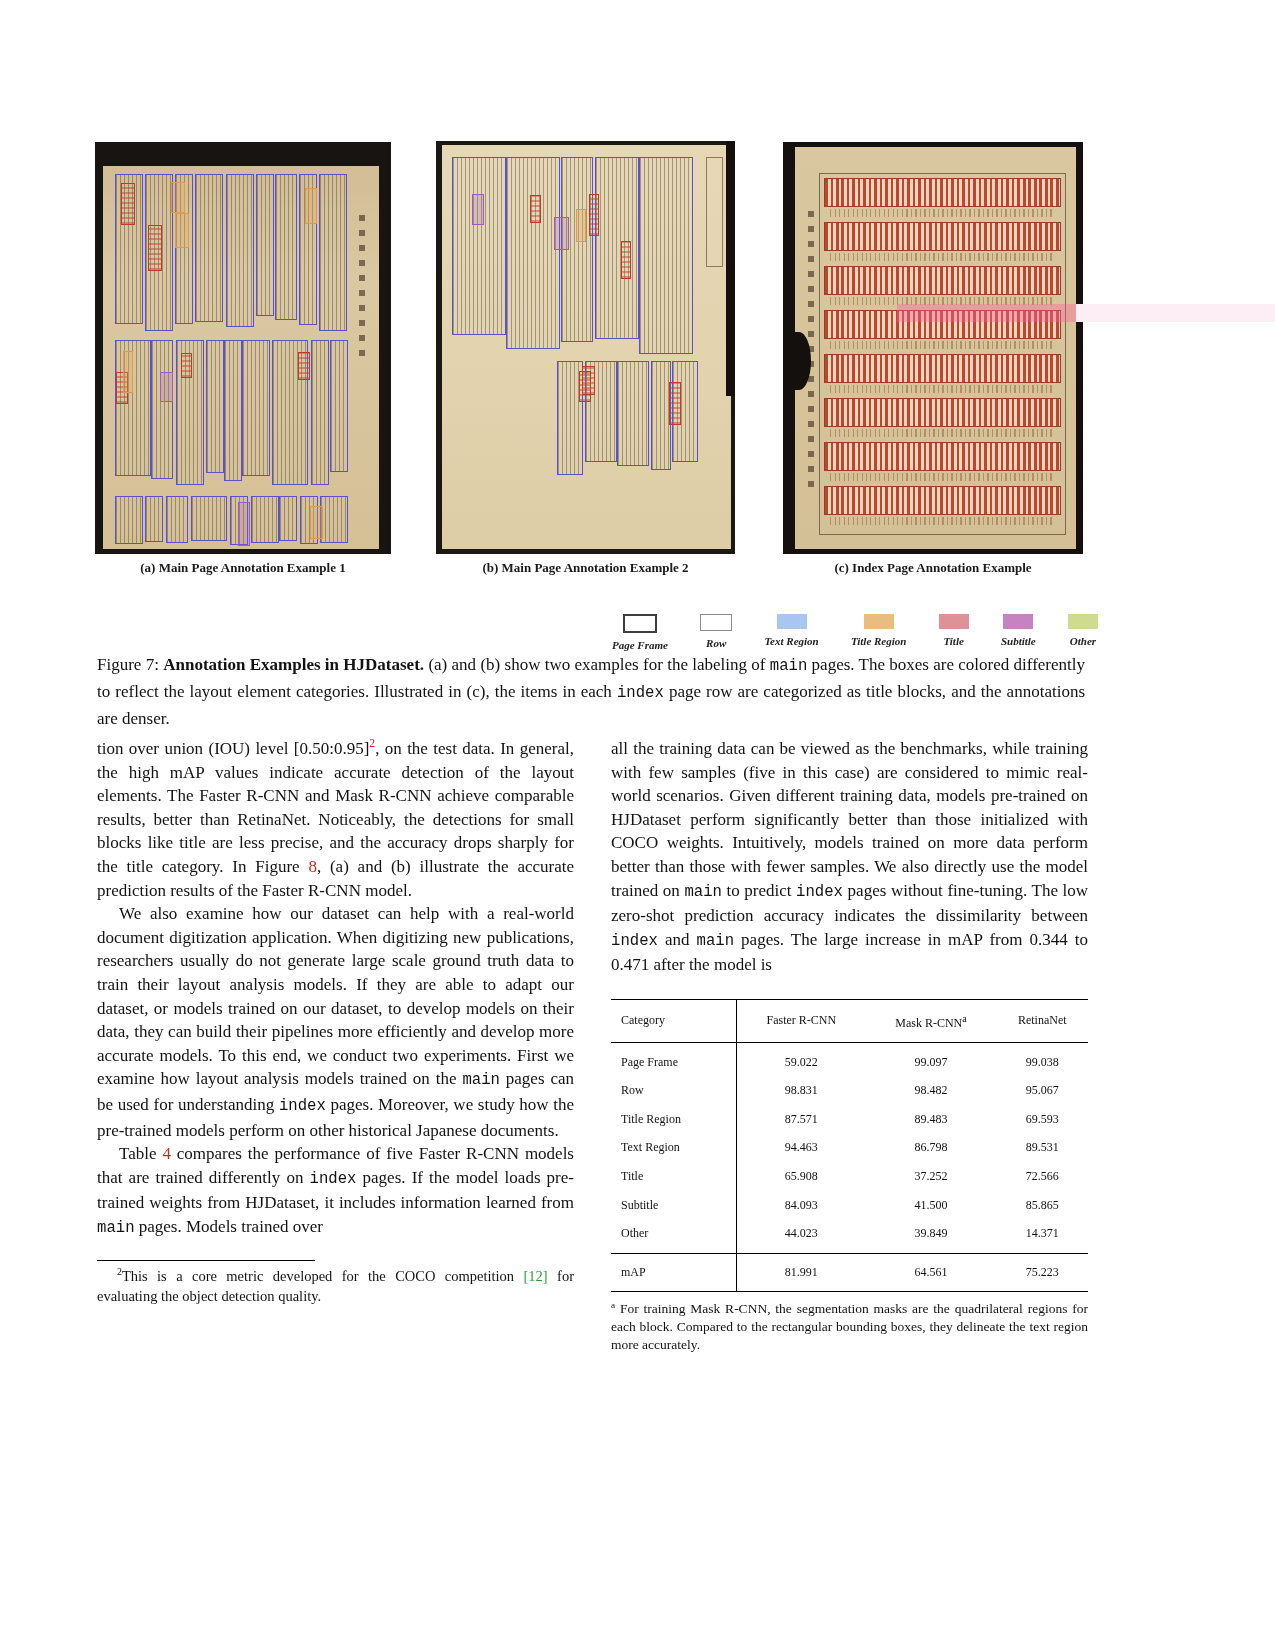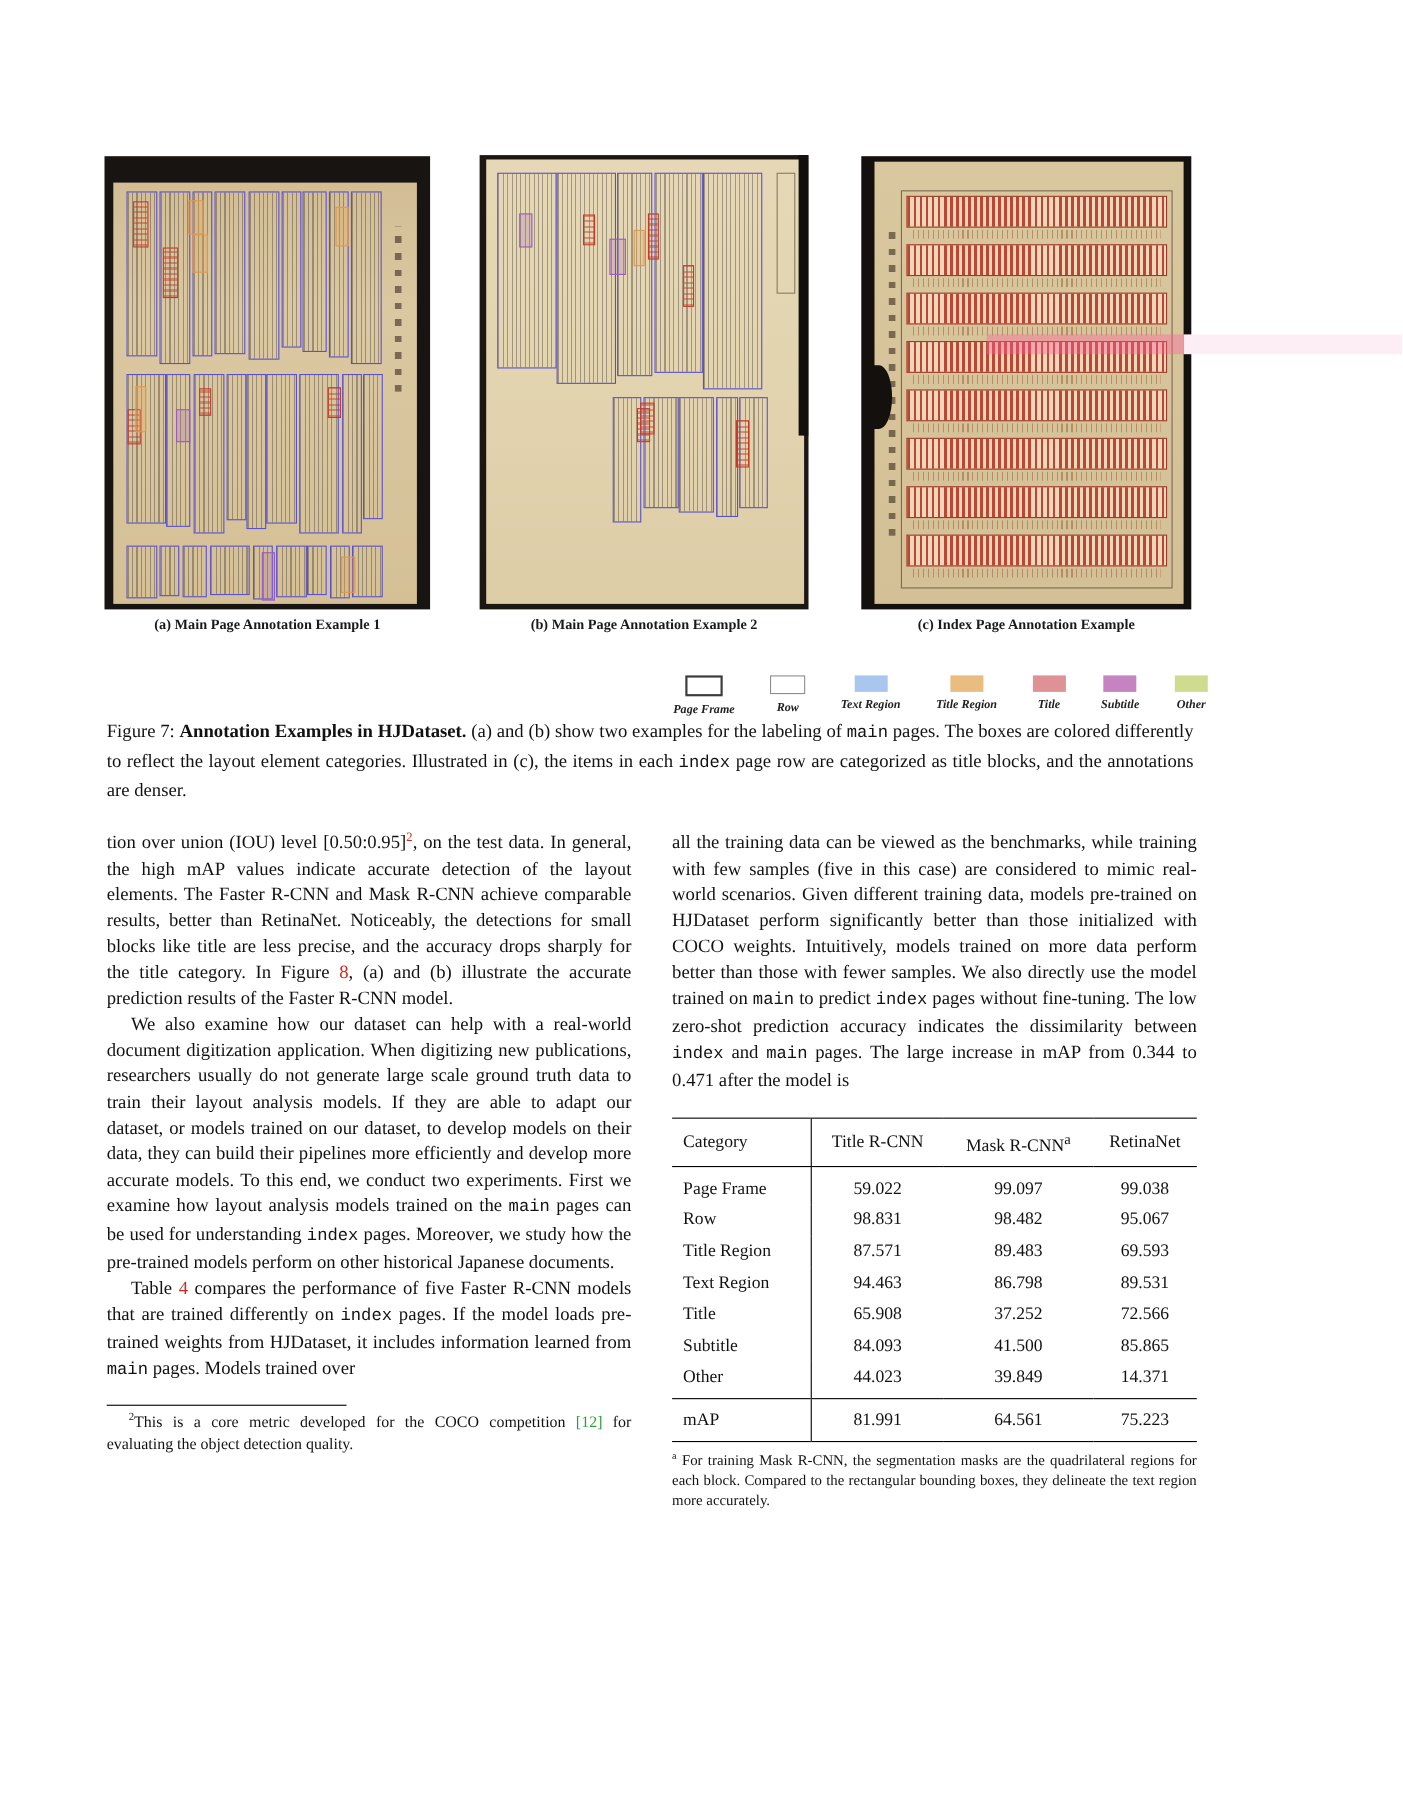--- a/index.html
+++ b/index.html
@@ -39,40 +39,40 @@
 
   
   .subcaption{position:absolute;top:560px;text-align:center;font-weight:bold;font-size:13px;color:#1a1a1a;}
   #legend{position:absolute;left:612px;top:614px;width:486px;display:flex;justify-content:space-between;}
   .legend-item{display:flex;flex-direction:column;align-items:center;}
   .legend-swatch{width:30px;height:15px;display:block;}
   .legend-label{margin-top:6px;font-style:italic;font-weight:bold;font-size:11px;color:#222;}
 
   
   #fig-caption{position:absolute;left:97px;top:652px;width:988px;font-size:17px;line-height:25px;text-align:justify;}
-  .col{position:absolute;top:737px;width:477px;font-size:17px;line-height:23.6px;text-align:justify;margin-top:17px;}
+  .col{position:absolute;top:737px;width:477px;font-size:17px;line-height:23.6px;text-align:justify;}
   #col-left{left:97px;}
   #col-right{left:611px;}
   .col p{margin:0;}
   .indent{text-indent:22px;}
   .col h2{font-size:18px;margin:16px 0 12px 0;}
   .seg-b{font-weight:bold;}
   .seg-m{font-family:"Liberation Mono","DejaVu Sans Mono",monospace;font-size:0.92em;}
   .seg-r{color:#cc2a1d;}
   .seg-g{color:#2e9e3e;}
   .seg-sup{vertical-align:super;font-size:0.68em;line-height:0;}
 
   
   #fn-rule{width:218px;border-top:1px solid #000;margin-top:20px;}
   #fn-text{font-size:14.5px;line-height:19.5px;margin-top:6px;text-align:justify;}
   #fn-text .fn-indent{display:inline-block;width:20px;}
 
   
   #table-caption{margin-top:27px;}
-  #results-table{border-collapse:collapse;width:100%;margin-top:22px;font-size:16px;
+  #results-table{border-collapse:collapse;width:100%;margin-top:22px;font-size:12px;
                  border-top:1.6px solid #000;border-bottom:1.6px solid #000;}
   #results-table th{font-weight:normal;padding:7px 2px 6px;border-bottom:1.2px solid #000;text-align:center;}
   #results-table td{padding:2.5px 2px;text-align:center;}
   #results-table th:first-child,#results-table td:first-child{
       text-align:left;padding-left:10px;border-right:1px solid #000;}
   #results-table tbody tr:first-child td{padding-top:8px;}
   #results-table tbody tr:last-child td{padding-bottom:7px;}
   #results-table tfoot td{border-top:1.2px solid #000;padding:7px 2px;}
   #table-footnote{font-size:13.5px;line-height:18px;margin-top:8px;text-align:justify;}
 </style>
@@ -222,21 +222,21 @@
     <div id="fn-rule"></div>
     <div id="fn-text"><span class="fn-indent"></span><span><span class="seg-sup">2</span><span class="">This is a core metric developed for the COCO competition </span><span class="seg-g">[12]</span><span class=""> for evaluating the object detection quality.</span></span></div>
   </div>
 
   <div class="col" id="col-right">
     <p><span class="">all the training data can be viewed as the benchmarks, while training with few samples (five in this case) are considered to mimic real-world scenarios.  Given different training data, models pre-trained on HJDataset perform significantly better than those initialized with COCO weights.  Intuitively, models trained on more data perform better than those with fewer samples.  We also directly use the model trained on </span><span class="seg-m">main</span><span class=""> to predict </span><span class="seg-m">index</span><span class=""> pages without fine-tuning. The low zero-shot prediction accuracy indicates the dissimilarity between </span><span class="seg-m">index</span><span class=""> and </span><span class="seg-m">main</span><span class=""> pages.  The large increase in mAP from 0.344 to 0.471 after the model is</span></p>
     <table id="results-table">
       <thead>
           <tr>
             <th>Category</th>
-            <th>Title R-CNN</th>
+            <th>Faster R-CNN</th>
             <th>Mask R-CNN<sup>a</sup></th>
             <th>RetinaNet</th>
           </tr>
         </thead>
       <tbody>
           <tr>
             <td>Page Frame</td>
             <td>59.022</td>
             <td>99.097</td>
             <td>99.038</td>

